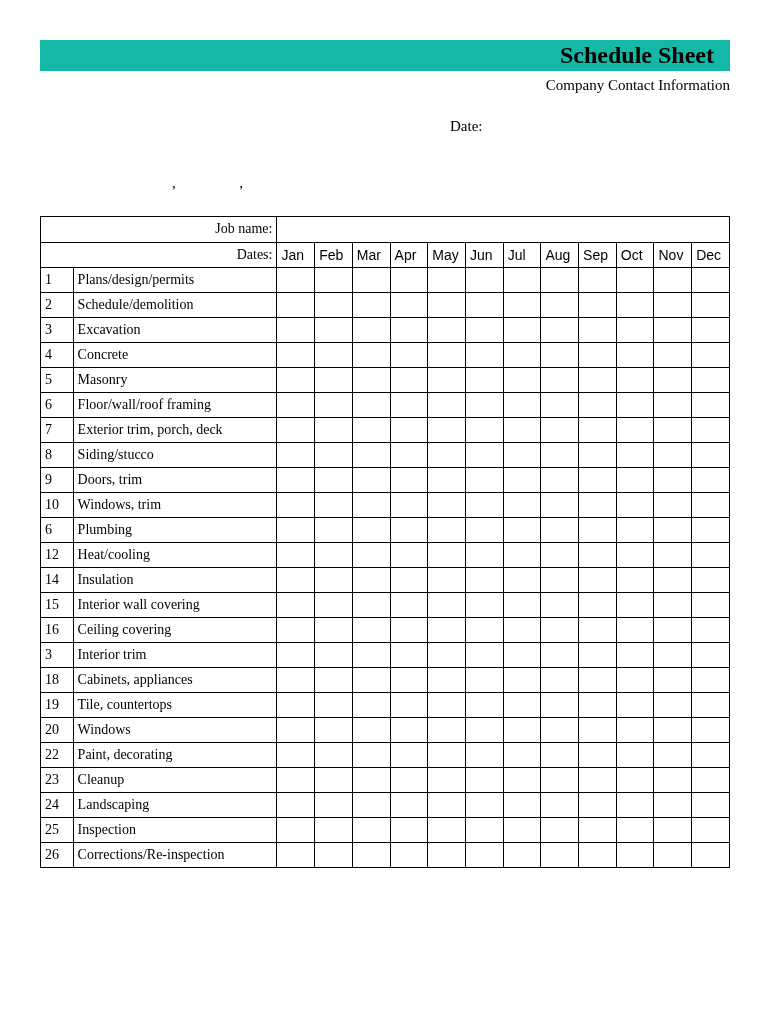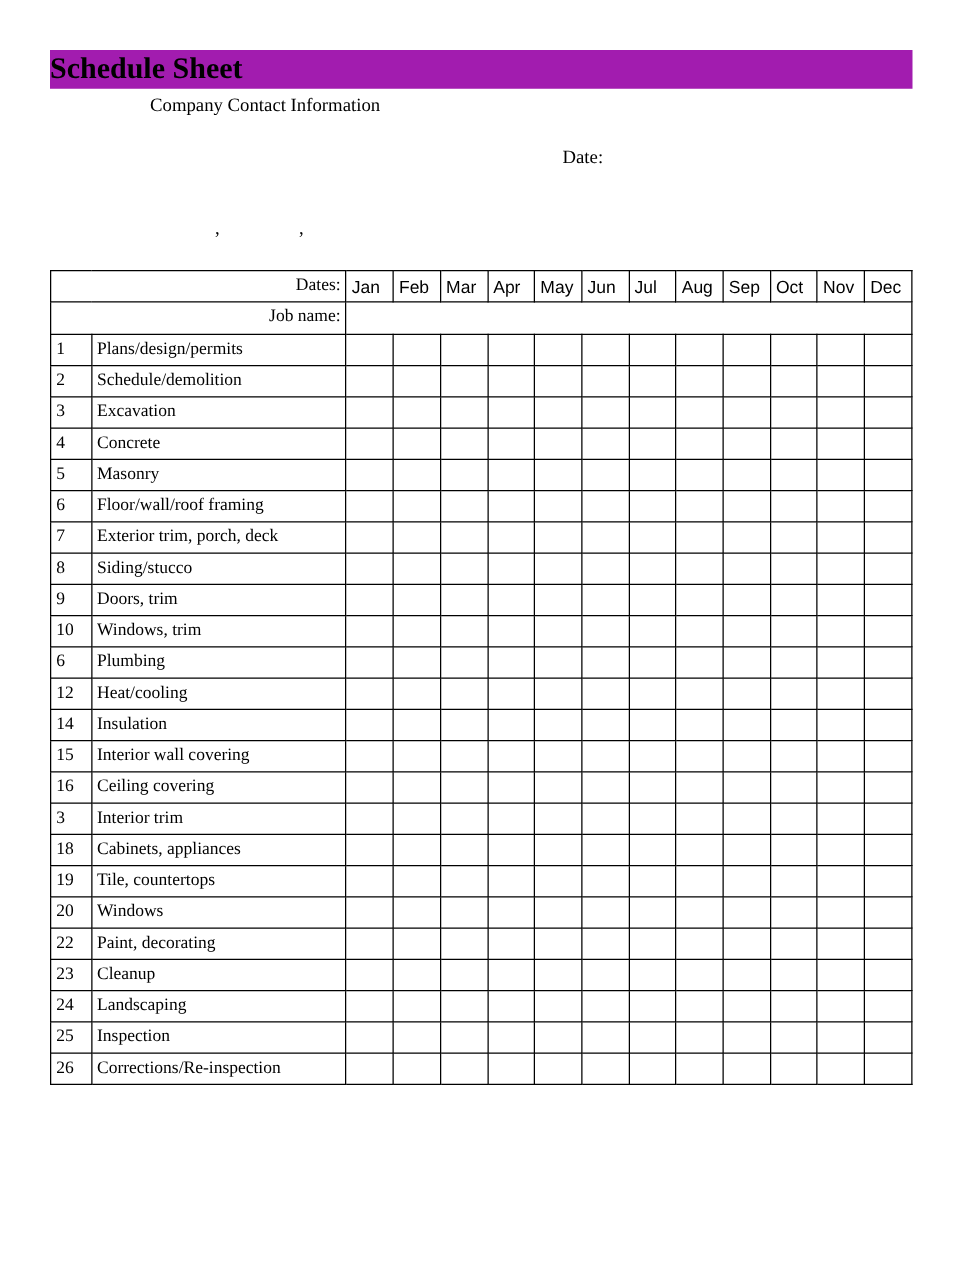--- a/index.html
+++ b/index.html
@@ -7,30 +7,31 @@
       padding: 0;
       box-sizing: border-box;
     }
     body {
       font-family: Georgia, 'Times New Roman', serif;
       background: white;
       width: 770px;
       padding: 40px 40px 40px 40px;
     }
     .title-bar {
-      background: #a21caf;
-      text-align: left;
-      padding: 2px 0;
+      background: #14b8a6;
+      text-align: right;
+      padding: 2px 16px;
       font-size: 24px;
       font-weight: bold;
     }
     .company-info {
       margin-top: 6px;
       margin-left: 80px;
       font-size: 15px;
+      text-align: right;
     }
     .date-row {
       margin-top: 24px;
       margin-left: 410px;
       font-size: 15px;
     }
     .punct-row {
       font-size: 15px;
       margin-top: 40px;
       margin-left: 132px;
@@ -90,38 +91,38 @@
 
 <div class="punct-row">
   <span>,</span>
   <span class="punct-space"></span>
   <span>,</span>
 </div>
 
 <table class="main-table">
   <tbody>
       <tr>
+    <td class="no-border label-cell" colspan="2">Job name:</td>
+    <td class="jobname-entry" colspan="12"></td>
+  </tr>
+  <tr>
     <td class="no-border label-cell" colspan="2">Dates:</td>
     <td class="month-cell">Jan</td>
     <td class="month-cell">Feb</td>
     <td class="month-cell">Mar</td>
     <td class="month-cell">Apr</td>
     <td class="month-cell">May</td>
     <td class="month-cell">Jun</td>
     <td class="month-cell">Jul</td>
     <td class="month-cell">Aug</td>
     <td class="month-cell">Sep</td>
     <td class="month-cell">Oct</td>
     <td class="month-cell">Nov</td>
     <td class="month-cell">Dec</td>
   </tr>
-  <tr>
-    <td class="no-border label-cell" colspan="2">Job name:</td>
-    <td class="jobname-entry" colspan="12"></td>
-  </tr>
   </tbody>
     <tbody id="task-rows">
       <tr>
         <td class="num-cell">1</td>
         <td class="task-cell">Plans/design/permits</td>
         <td class="month-cell"></td>
         <td class="month-cell"></td>
         <td class="month-cell"></td>
         <td class="month-cell"></td>
         <td class="month-cell"></td>

